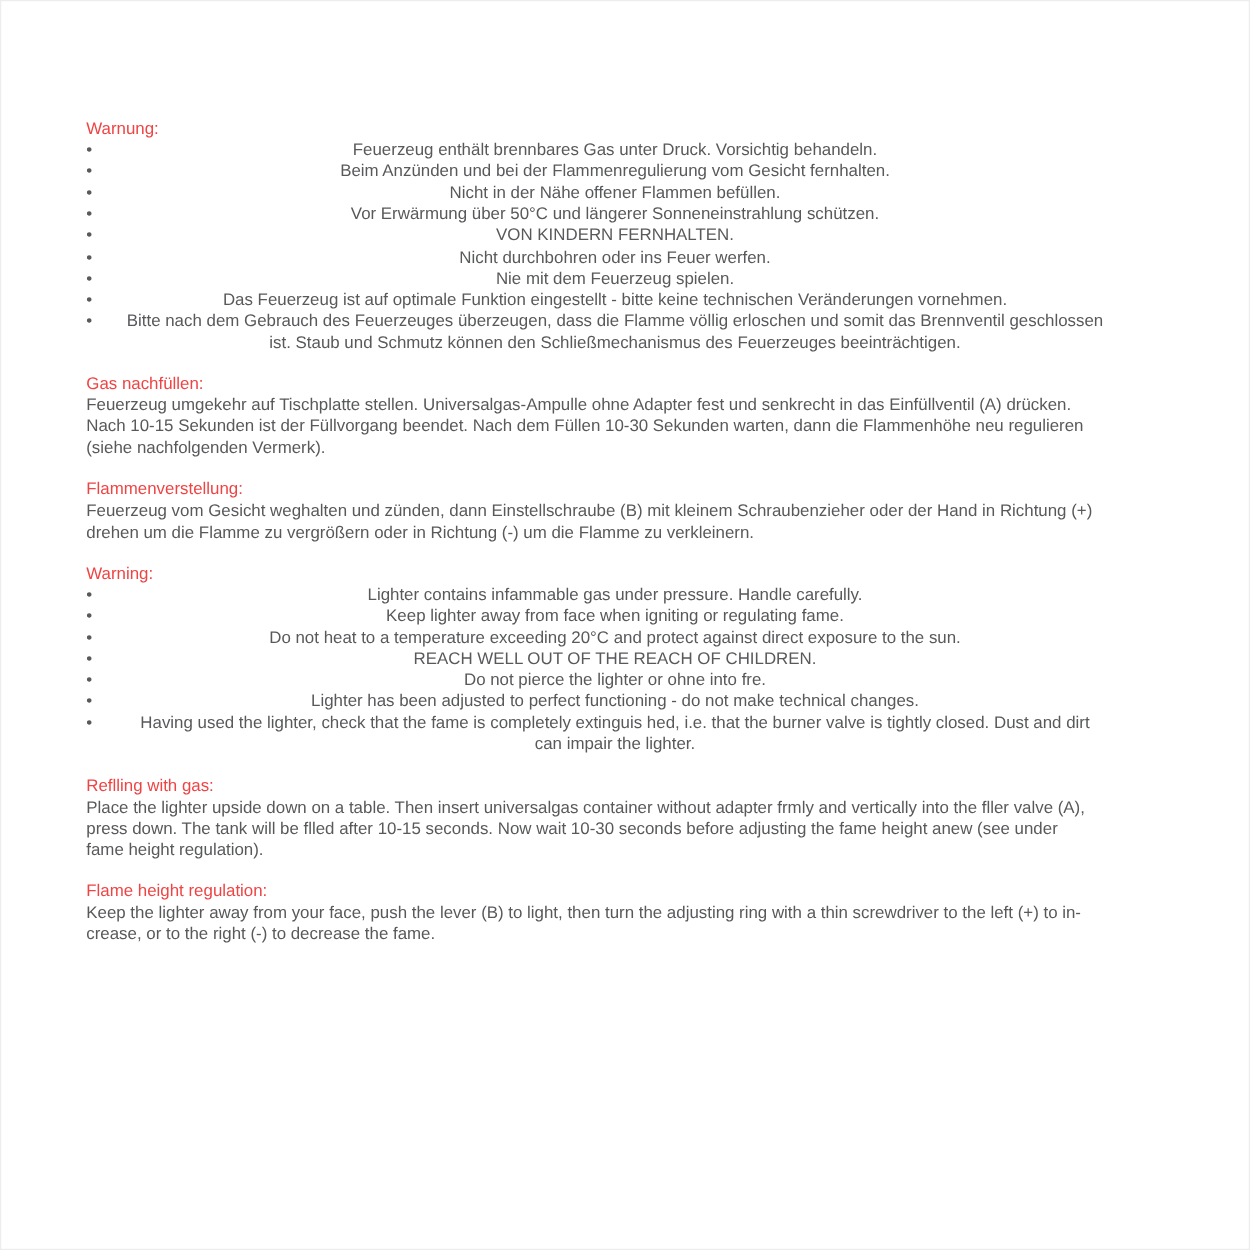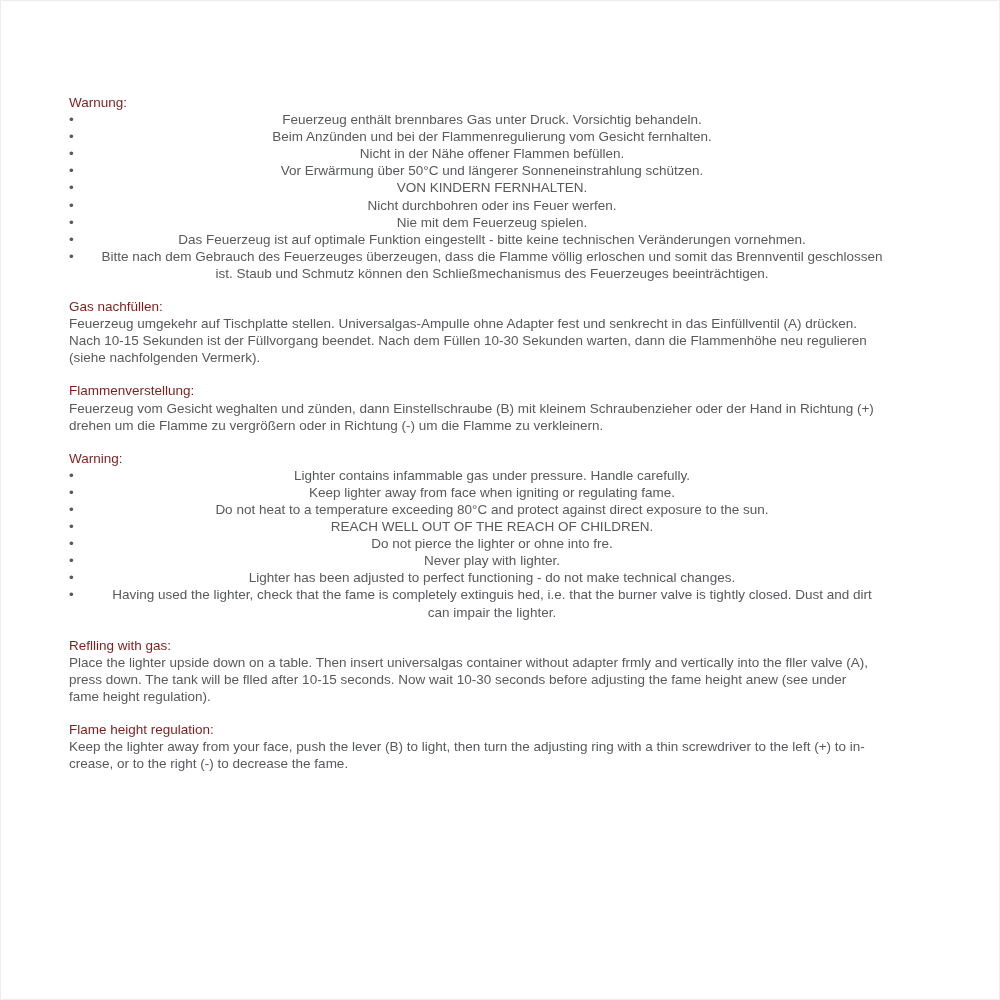--- a/index.html
+++ b/index.html
@@ -24,21 +24,21 @@
     width: 835px;
     color: #58595b;
     font-size: 13.5px;
     line-height: 17.1px;
   }
   .sec { margin: 0 0 16px 0; }
   .sec:last-child { margin-bottom: 0; }
   .heading {
     margin: 0;
     padding: 0;
-    color: #7f1d1d;
+    color: #ef4444;
     font-size: 13.5px;
     font-weight: normal;
     line-height: 17.1px;
   }
   ul.bullets {
     list-style: none;
     margin: 0;
     padding: 0;
   }
   ul.bullets li {
@@ -91,24 +91,23 @@
       <h2 class="heading">Flammenverstellung:</h2>
       <p class="para">Feuerzeug vom Gesicht weghalten und zünden, dann Einstellschraube (B) mit kleinem Schraubenzieher oder der Hand in Richtung (+)
 drehen um die Flamme zu vergrößern oder in Richtung (-) um die Flamme zu verkleinern.</p>
     </div>
 
     <div class="sec">
       <h2 class="heading">Warning:</h2>
       <ul class="bullets">
         <li>Lighter contains infammable gas under pressure. Handle carefully.</li>
         <li>Keep lighter away from face when igniting or regulating fame.</li>
-        <li>Do not heat to a temperature exceeding 80°C and protect against direct exposure to the sun.</li>
+        <li>Do not heat to a temperature exceeding 20°C and protect against direct exposure to the sun.</li>
         <li>REACH WELL OUT OF THE REACH OF CHILDREN.</li>
         <li>Do not pierce the lighter or ohne into fre.</li>
-        <li>Never play with lighter.</li>
         <li>Lighter has been adjusted to perfect functioning - do not make technical changes.</li>
         <li>Having used the lighter, check that the fame is completely extinguis hed, i.e. that the burner valve is tightly closed. Dust and dirt
 can impair the lighter.</li>
       </ul>
     </div>
 
     <div class="sec">
       <h2 class="heading">Reflling with gas:</h2>
       <p class="para">Place the lighter upside down on a table. Then insert universalgas container without adapter frmly and vertically into the fller valve (A),
 press down. The tank will be flled after 10-15 seconds. Now wait 10-30 seconds before adjusting the fame height anew (see under

